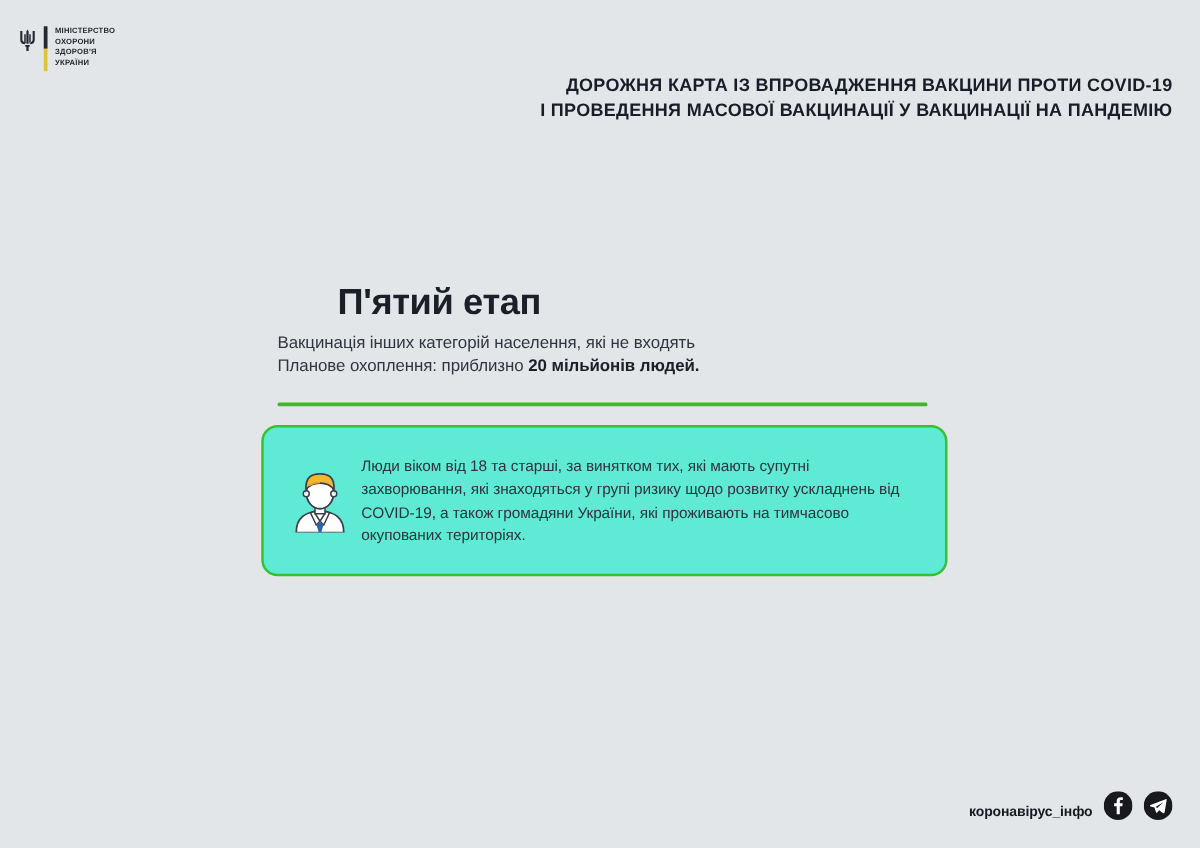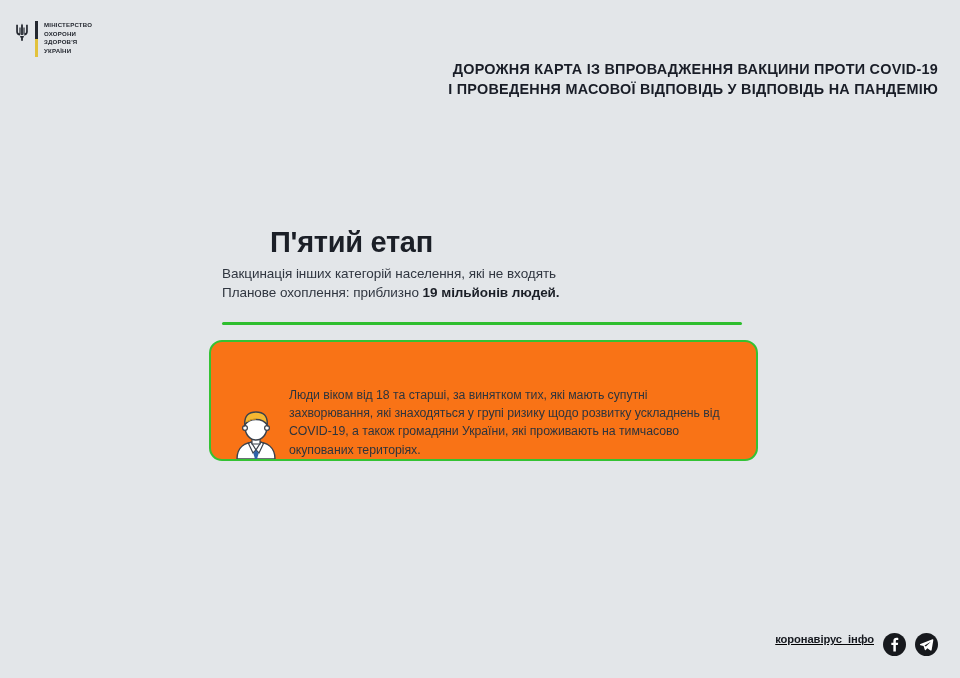--- a/index.html
+++ b/index.html
@@ -62,40 +62,40 @@
   .green-rule {
     position:absolute; left:222px; top:322px;
     width:520px; height:3px;
     background:#2EBE2E; border-radius:2px;
   }
 
   
   .card {
     position:absolute; left:209px; top:340px;
     width:549px; height:121px;
-    background:#f97316;
+    background:#5eead4;
     border:2px solid #34C234;
     border-radius:13px;
-    display:flex; align-items:flex-end;
+    display:flex; align-items:center;
   }
   .card-icon {
     width:78px; flex:0 0 78px;
     display:flex; align-items:center; justify-content:center;
     padding-left:12px;
   }
   .card-text {
     font-size:12.3px; line-height:18.3px;
     color:#2E343D; padding-right:26px;
     letter-spacing:-0.05px;
   }
 
   
   .footer {
     position:absolute; right:22px; bottom:22px;
-    display:flex; align-items:flex-start; gap:9px;text-decoration:underline;
+    display:flex; align-items:flex-end; gap:9px;
   }
   .footer-label {
     font-size:11.2px; font-weight:bold;
     color:#16191F; letter-spacing:-0.1px;
   }
   .social { width:23px; height:23px; display:block; }
 </style>
 </head>
 <body>
 
@@ -121,28 +121,28 @@
     <div>
       <div class="logo-text">МІНІСТЕРСТВО</div>
       <div class="logo-text">ОХОРОНИ</div>
       <div class="logo-text">ЗДОРОВ'Я</div>
       <div class="logo-text">УКРАЇНИ</div>
     </div>
   </div>
 
   <div class="header">
     <div class="header-line">ДОРОЖНЯ КАРТА ІЗ ВПРОВАДЖЕННЯ ВАКЦИНИ ПРОТИ COVID-19</div>
-    <div class="header-line">І ПРОВЕДЕННЯ МАСОВОЇ ВІДПОВІДЬ У ВІДПОВІДЬ НА ПАНДЕМІЮ</div>
+    <div class="header-line">І ПРОВЕДЕННЯ МАСОВОЇ ВАКЦИНАЦІЇ У ВАКЦИНАЦІЇ НА ПАНДЕМІЮ</div>
   </div>
 
   <div class="stage-title">П'ятий етап</div>
 
   <div class="stage-desc">
     <div>Вакцинація інших категорій населення, які не входять</div>
-    <div><span>Планове охоплення: приблизно </span><b>19 мільйонів людей.</b></div>
+    <div><span>Планове охоплення: приблизно </span><b>20 мільйонів людей.</b></div>
   </div>
 
   <div class="green-rule"></div>
 
   <div class="card">
     <div class="card-icon">
       <svg width="46" height="50" viewBox="0 0 46 50">
 
         <path d="M4 50 C4 38 12 33 23 33 C34 33 42 38 42 50 Z" fill="#FFFFFF" stroke="#3B414B" stroke-width="1.4"></path>
 

